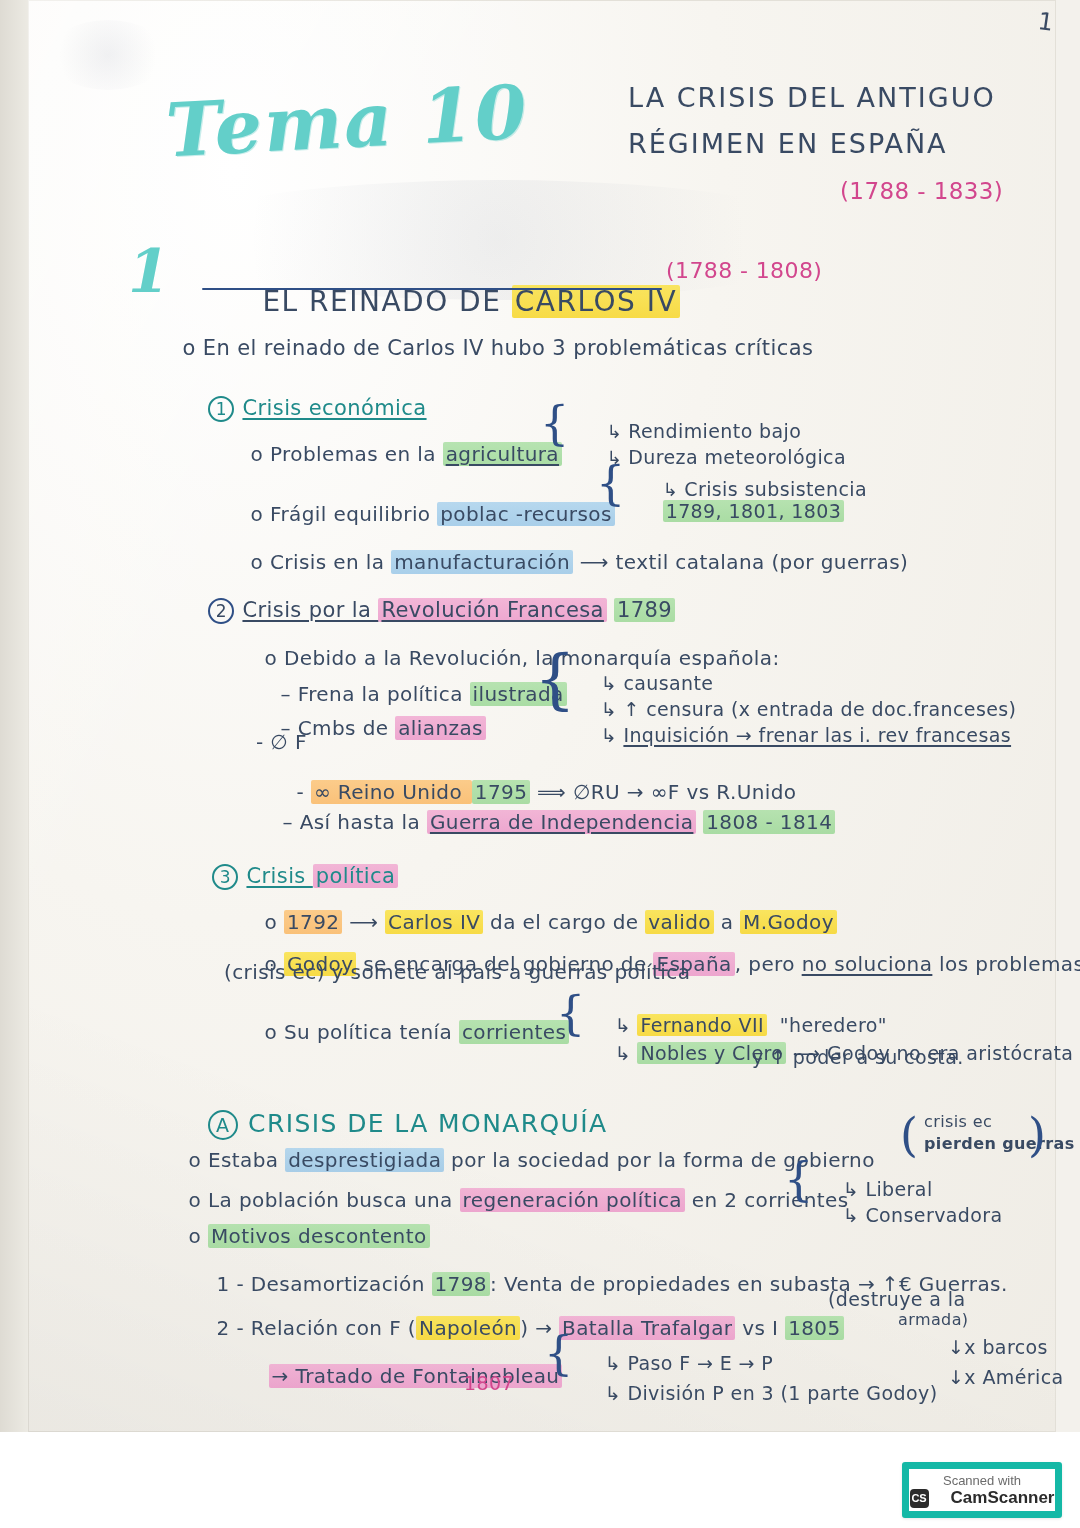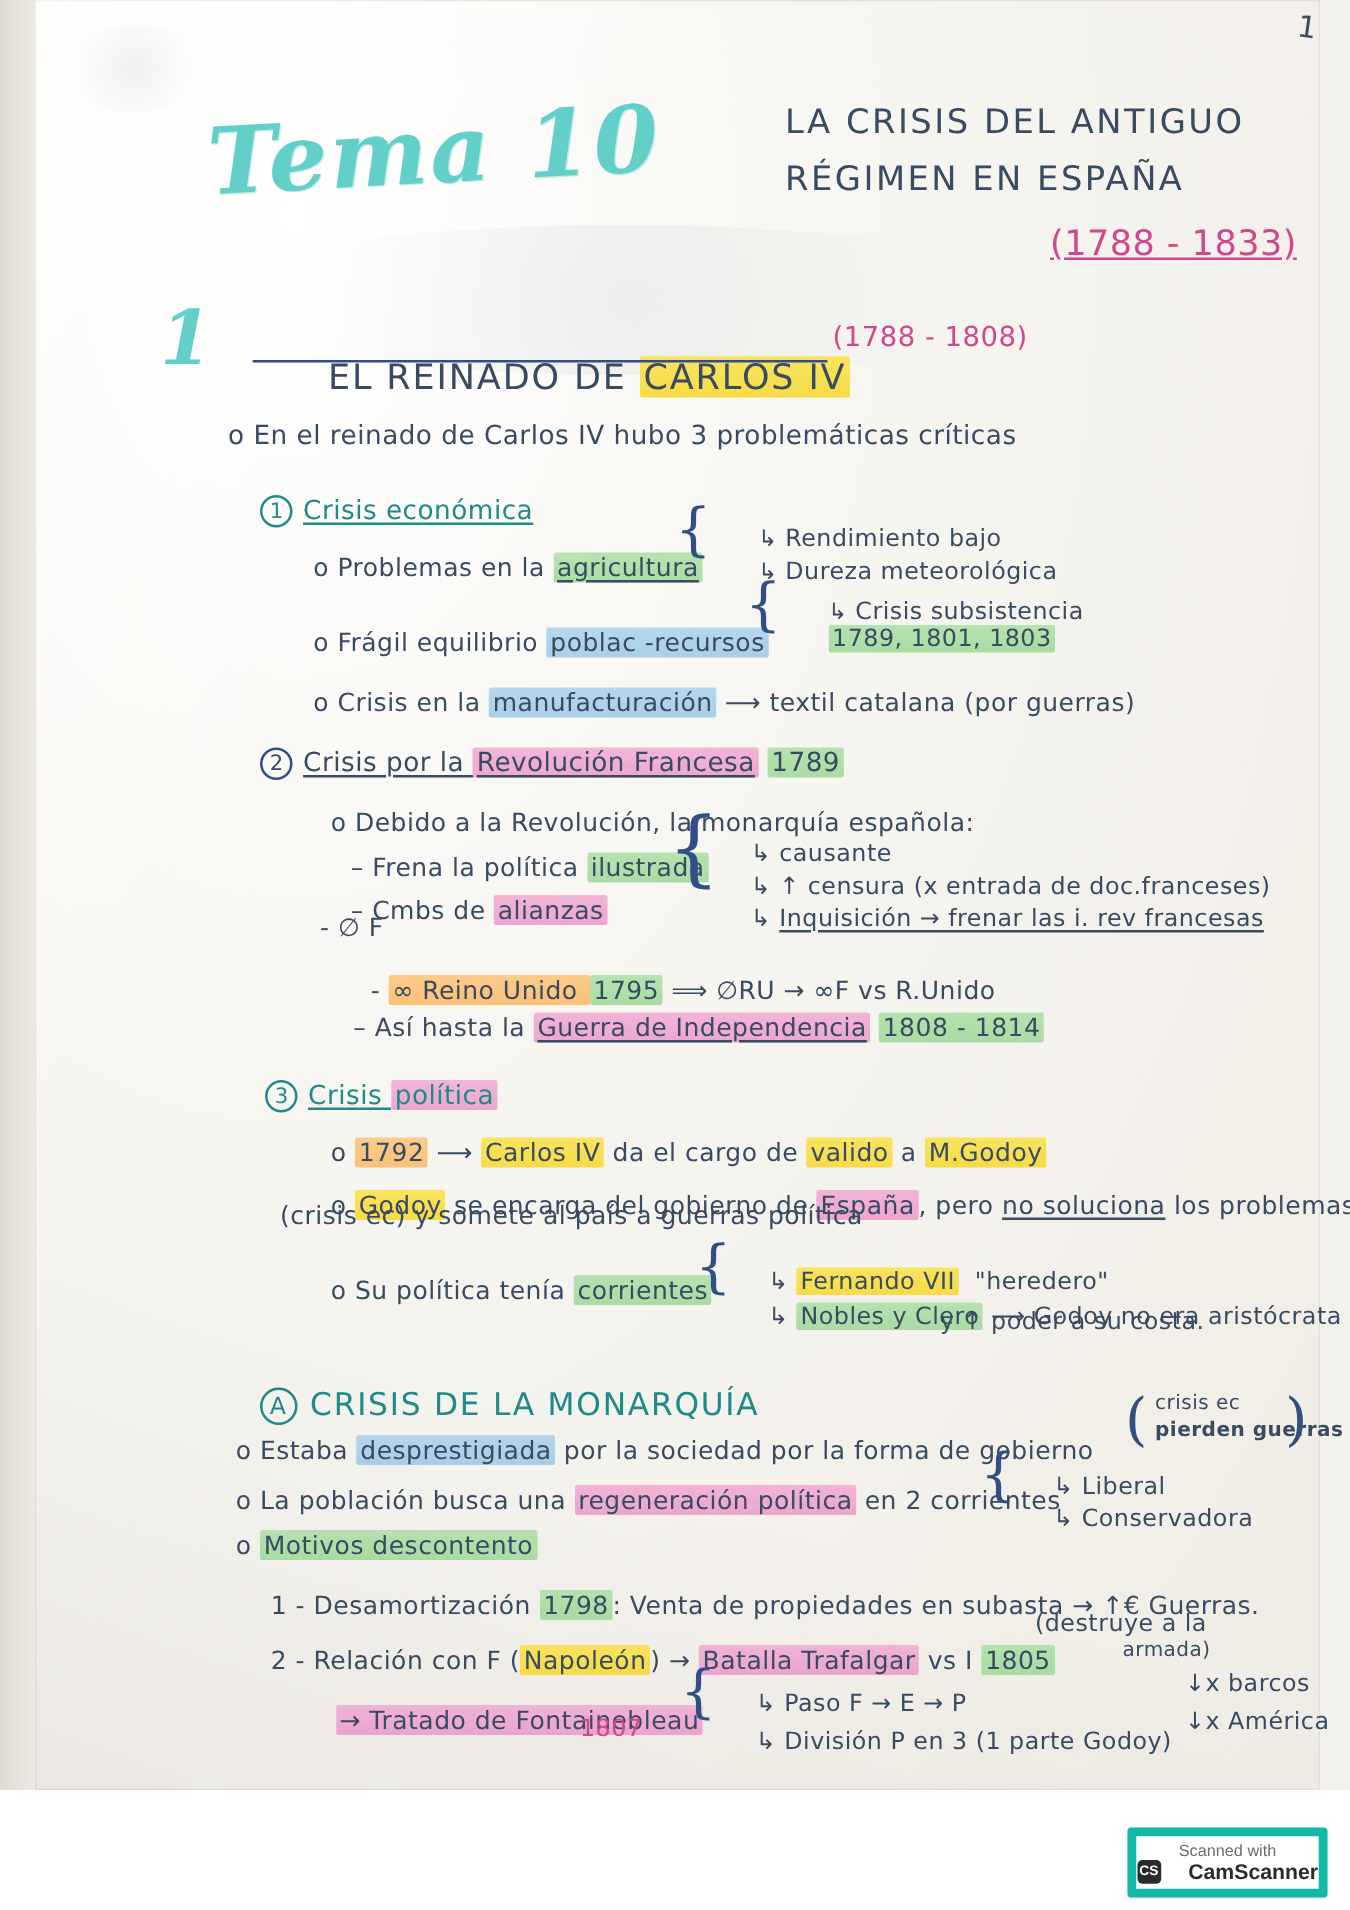--- a/index.html
+++ b/index.html
@@ -67,21 +67,21 @@
     font-style: italic;
     font-weight: bold;
     font-size: 74px;
     color: #63cfc9;
     letter-spacing: 2px;
     transform: rotate(-3deg);
     text-shadow: 1px 1px 0 rgba(99,207,201,0.35);
   }
   #title-right-1 { left: 600px; top: 82px; font-size: 27px; letter-spacing: 2px; }
   #title-right-2 { left: 600px; top: 128px; font-size: 27px; letter-spacing: 2px; }
-  #title-years   { left: 812px; top: 178px; font-size: 28px; text-decoration: underline; }
+  #title-years   { left: 812px; top: 178px; font-size: 23px; }
 
   #page-number { left: 1010px; top: 8px; font-size: 24px; color: #3a4a63; transform: rotate(8deg);}
 
   
   #big-one { left: 100px; top: 236px; font-size: 60px; color: #63cfc9; font-family:"DejaVu Serif", serif; font-style: italic; font-weight: bold; }
   #sec1-title { left: 172px; top: 252px; font-size: 28px; letter-spacing: 1.5px; }
   #sec1-years { left: 638px; top: 258px; font-size: 22px; }
   .rule {
     position: absolute; height: 2px; background: #2f4f86; border-radius: 2px;
   }
@@ -119,21 +119,21 @@
     width: 160px; height: 56px;
     background: #ffffff;
     border: 7px solid #14b8a6;
     border-radius: 3px;
     box-shadow: 0 1px 3px rgba(0,0,0,0.10);
     display: flex; flex-direction: column;
     align-items: center; justify-content: center;
     font-family: "Liberation Sans", sans-serif;
   }
   #cam .l1 { font-size: 13px; color: #6b6b6b; }
-  #cam .l2 { font-size: 17px; color: #2b2b2b; font-weight: bold; display:flex; align-items:center; gap:22px;}
+  #cam .l2 { font-size: 17px; color: #2b2b2b; font-weight: bold; display:flex; align-items:flex-end; gap:22px;}
   #cam .logo {
     display:inline-block; width: 19px; height: 19px; border-radius: 4px;
     background: #2b2b2b; color:#fff; font-size: 11px; line-height: 19px; text-align:center; font-weight:bold;
   }
   .smudge {
     position:absolute; border-radius: 50%;
     background: radial-gradient(circle, rgba(120,130,150,0.10) 0%, rgba(120,130,150,0) 70%);
   }
 </style>
 </head>

